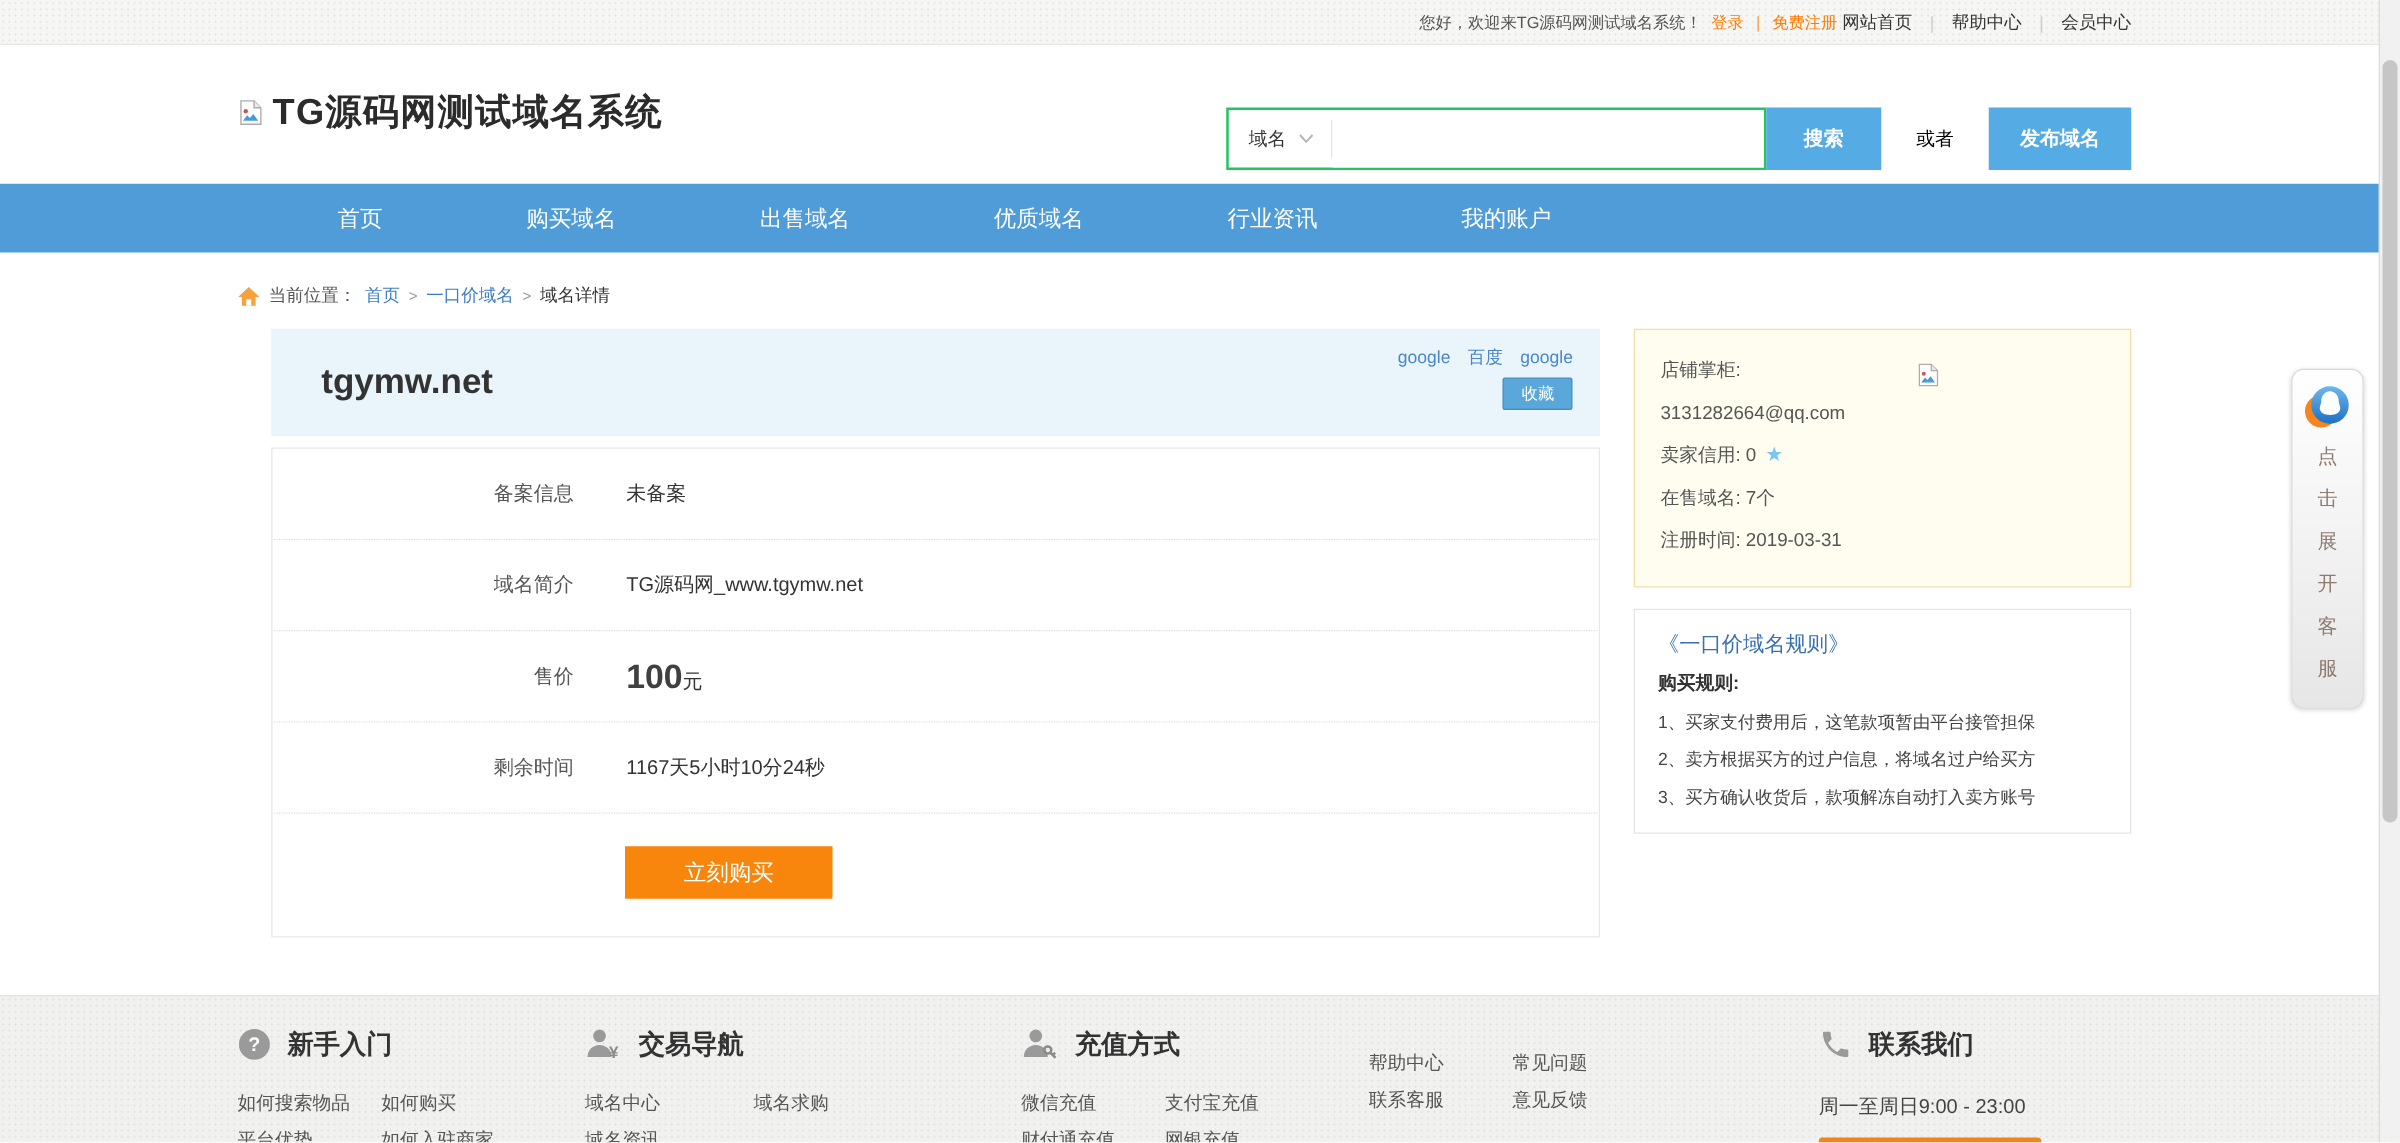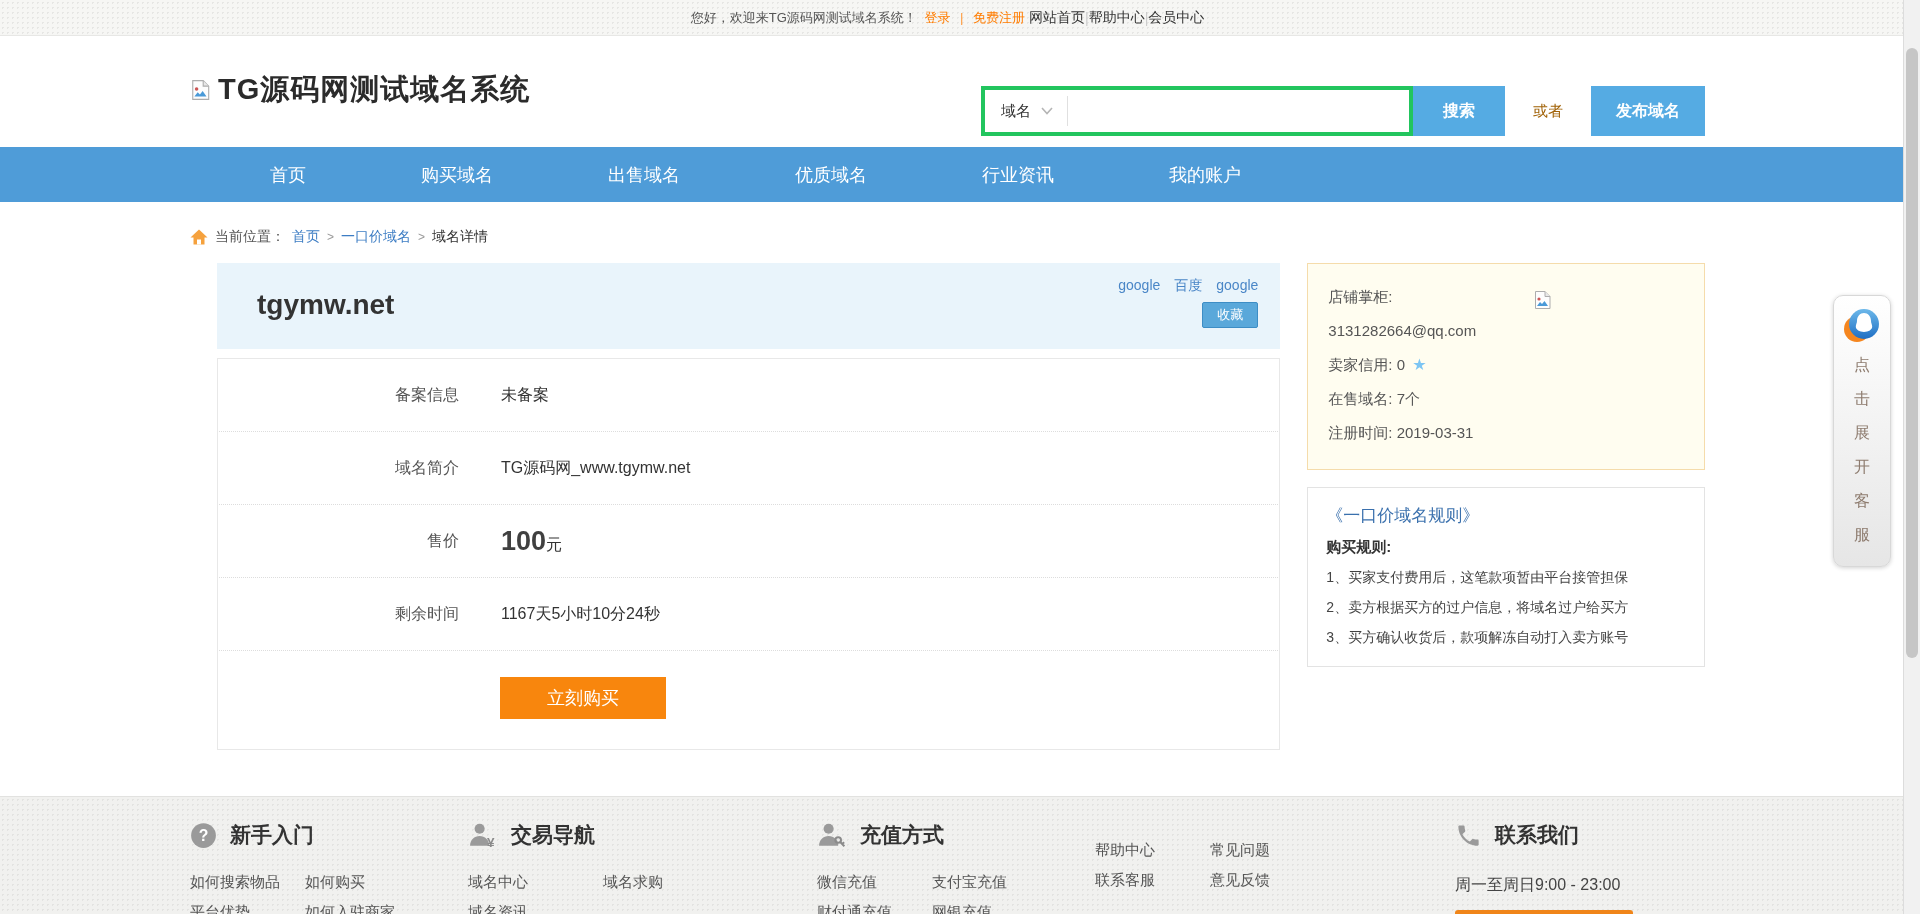--- a/index.html
+++ b/index.html
@@ -3,40 +3,40 @@
 <meta charset="utf-8">
 <style>
   * { margin:0; padding:0; box-sizing:border-box; }
   body { font-family:"Liberation Sans","DejaVu Sans",sans-serif; background:#fff; }
   .page { position:relative; width:1920px; height:914px; overflow:hidden; background:#fff; color:#333; }
   .container { width:1515px; margin-left:190px; }
 
   
   .topbar { height:36px; background:#f6f6f4; border-bottom:1px solid #e7e7e5;
             background-image:radial-gradient(#e6e6e4 1px, transparent 1px); background-size:5px 5px; }
-  .topbar-inner { display:flex; justify-content:center; align-items:center; height:36px; font-size:13px; color:#555; }
+  .topbar-inner { display:flex; justify-content:flex-end; align-items:center; height:36px; font-size:13px; color:#555; }
   .topbar a { text-decoration:none; }
   .tb-orange { color:#ff7c00; margin:0 4px; }
   .tb-sep { color:#ff9a3c; margin:0 2px; }
-  .topbar-right { font-size:14px; color:#333; display:flex; align-items:center; }
+  .topbar-right { font-size:14px; color:#333; display:flex; align-items:center; gap:14px; }
   .topbar-right a { color:#333; }
   .tbr-sep { color:#ccc; }
 
   
   .header { height:111px; background:#fff; }
   .header-inner { display:flex; justify-content:space-between; height:111px; }
   .logo { display:flex; align-items:center; gap:6px; margin-top:32px; height:44px; cursor:pointer; }
   .logo-text { font-size:29px; font-weight:bold; color:#2b2b2b; letter-spacing:1px; }
   .search-area { display:flex; align-items:flex-start; margin-top:50px; }
-  .search-box { display:flex; align-items:center; width:432px; height:50px; border:4px solid #22c55e; background:#fff; }
+  .search-box { display:flex; align-items:center; width:432px; height:50px; border:2px solid #22c55e; background:#fff; }
   .search-select { display:flex; align-items:center; gap:10px; padding:0 14px 0 16px; font-size:15px; color:#333; height:30px; border-right:1px solid #e0e0e0; cursor:pointer; }
   .search-input { border:none; outline:none; flex:1; height:100%; font-size:15px; padding:0 10px; }
   .btn-blue { height:50px; background:#55abe3; color:#fff; border:none; font-size:16px; font-weight:bold; cursor:pointer; font-family:inherit; }
   .btn-search { width:92px; }
-  .or-text { width:86px; height:50px; display:flex; align-items:center; justify-content:center; font-size:15px; color:#a16207; }
+  .or-text { width:86px; height:50px; display:flex; align-items:center; justify-content:center; font-size:15px; color:#000000; }
   .btn-publish { width:114px; }
 
   
   .mainnav { height:55px; background:#4f9cd8; }
   .nav-inner { display:flex; align-items:center; height:55px; padding-left:80px; gap:115px; }
   .nav-inner a { color:#fff; font-size:18px; text-decoration:none; white-space:nowrap; }
 
   
   .breadcrumb { display:flex; align-items:center; gap:7px; margin-top:20px; height:30px; font-size:14px; color:#555; }
   .breadcrumb a { color:#3d7dc4; text-decoration:none; }

